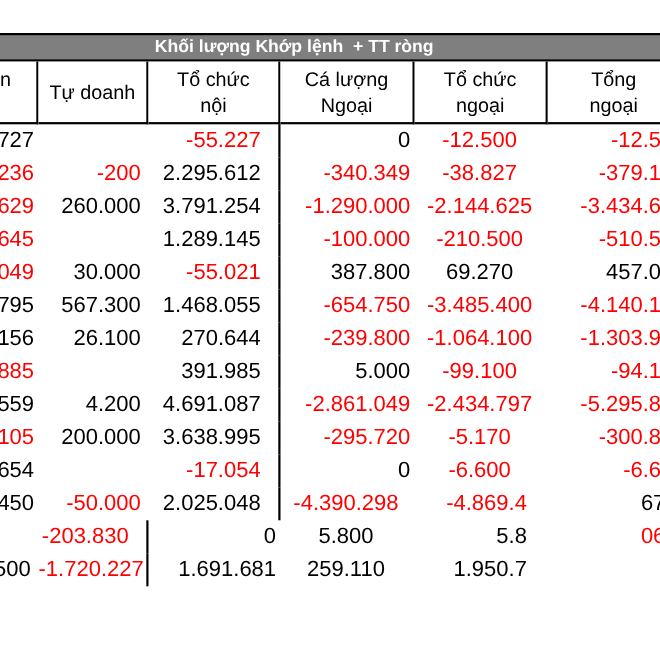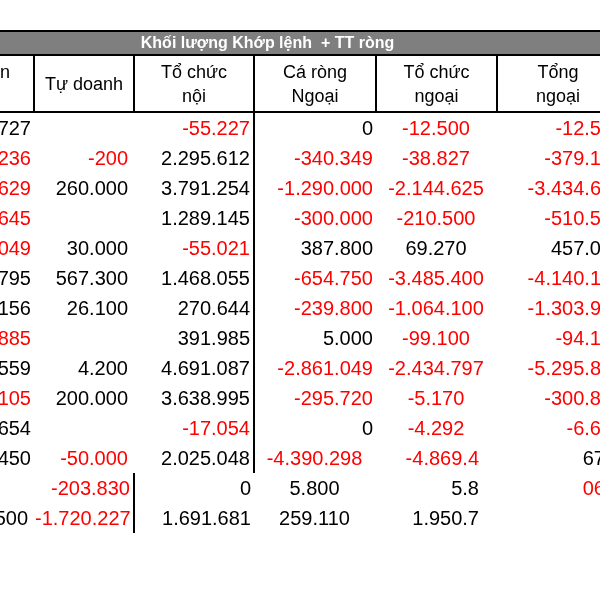--- a/index.html
+++ b/index.html
@@ -42,21 +42,21 @@
   .hc .line{display:block;line-height:24px;white-space:pre;}
   .hc.c0{text-align:right;padding-right:23px;}
   .cell{
     box-sizing:border-box;
     font-size:20px;line-height:30px;color:#000;
     text-align:right;white-space:pre;overflow:visible;
   }
   .cell.red{color:var(--red,#ff0000);}
   .cell.c0{padding-right:4px;}
   .cell.c1{padding-right:7px;}
-  .cell.c2{padding-right:3px;border-right:2px solid #000;}
+  .cell.c2{padding-right:16px;border-right:2px solid #000;}
   .cell.c3{padding-right:4px;}
   .cell.c4{padding-right:3px;text-align:center;}
   .cell.c5{padding-right:19px;}
 </style>
 </head>
 <body>
 
 <div class="stage">
   <div class="table">
 
@@ -70,21 +70,21 @@
     </div>
     <div class="hc c1">
       <span class="line">Tự doanh</span>
       <span class="line"></span>
     </div>
     <div class="hc c2">
       <span class="line">Tổ chức</span>
       <span class="line">nội</span>
     </div>
     <div class="hc c3">
-      <span class="line">Cá ròng</span>
+      <span class="line">Cá lượng</span>
       <span class="line">Ngoại</span>
     </div>
     <div class="hc c4">
       <span class="line">Tổ chức</span>
       <span class="line">ngoại</span>
     </div>
     <div class="hc c5">
       <span class="line">Tổng</span>
       <span class="line">ngoại</span>
     </div>
@@ -103,21 +103,21 @@
       <div class="cell c5 red">-379.1</div>
       <div class="cell c0 red">629</div>
       <div class="cell c1">260.000</div>
       <div class="cell c2">3.791.254</div>
       <div class="cell c3 red">-1.290.000</div>
       <div class="cell c4 red">-2.144.625</div>
       <div class="cell c5 red">-3.434.6</div>
       <div class="cell c0 red">645</div>
       <div class="cell c1"></div>
       <div class="cell c2">1.289.145</div>
-      <div class="cell c3 red">-300.000</div>
+      <div class="cell c3 red">-100.000</div>
       <div class="cell c4 red">-210.500</div>
       <div class="cell c5 red">-510.5</div>
       <div class="cell c0 red">049</div>
       <div class="cell c1">30.000</div>
       <div class="cell c2 red">-55.021</div>
       <div class="cell c3">387.800</div>
       <div class="cell c4">69.270</div>
       <div class="cell c5">457.0</div>
       <div class="cell c0">795</div>
       <div class="cell c1">567.300</div>
@@ -146,21 +146,21 @@
       <div class="cell c0 red">105</div>
       <div class="cell c1">200.000</div>
       <div class="cell c2">3.638.995</div>
       <div class="cell c3 red">-295.720</div>
       <div class="cell c4 red">-5.170</div>
       <div class="cell c5 red">-300.8</div>
       <div class="cell c0">654</div>
       <div class="cell c1"></div>
       <div class="cell c2 red">-17.054</div>
       <div class="cell c3">0</div>
-      <div class="cell c4 red">-4.292</div>
+      <div class="cell c4 red">-6.600</div>
       <div class="cell c5 red">-6.6</div>
       <div class="cell c0">450</div>
       <div class="cell c1 red">-50.000</div>
       <div class="cell c2">2.025.048</div>
       <div class="cell c4 red">-4.390.298</div>
       <div class="cell c5 red">-4.869.4</div>
       <div class="cell c0">670</div>
       <div class="cell c1"></div>
       <div class="cell c2 red">-203.830</div>
       <div class="cell c3">0</div>

